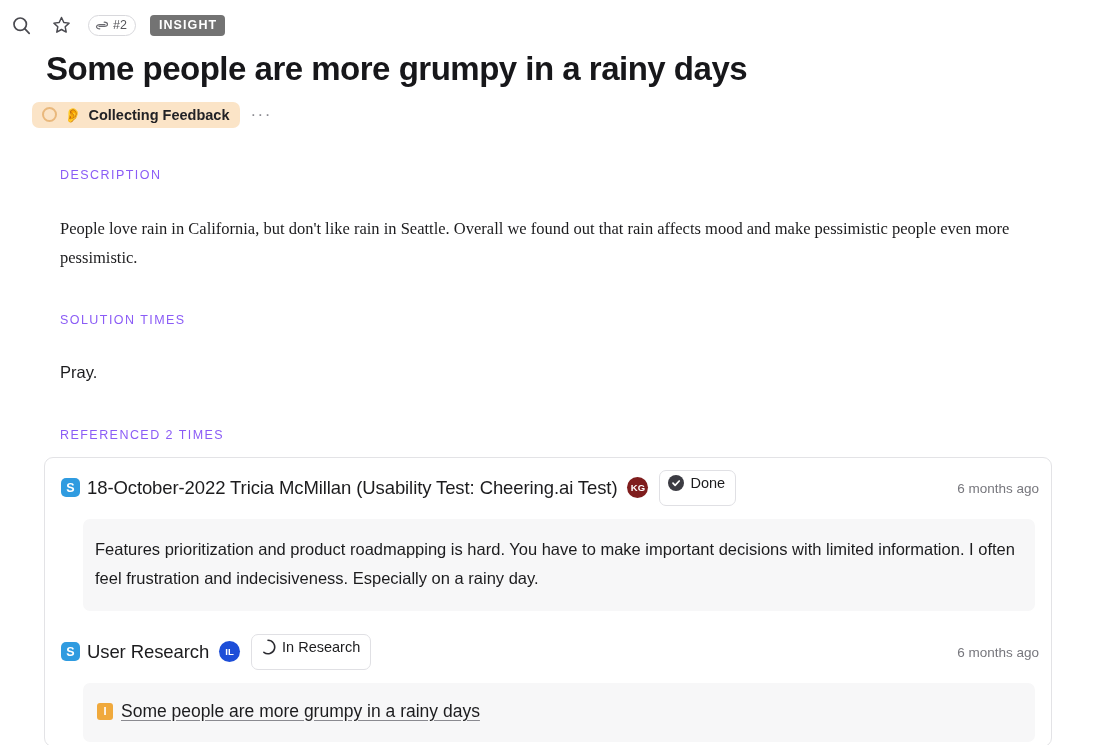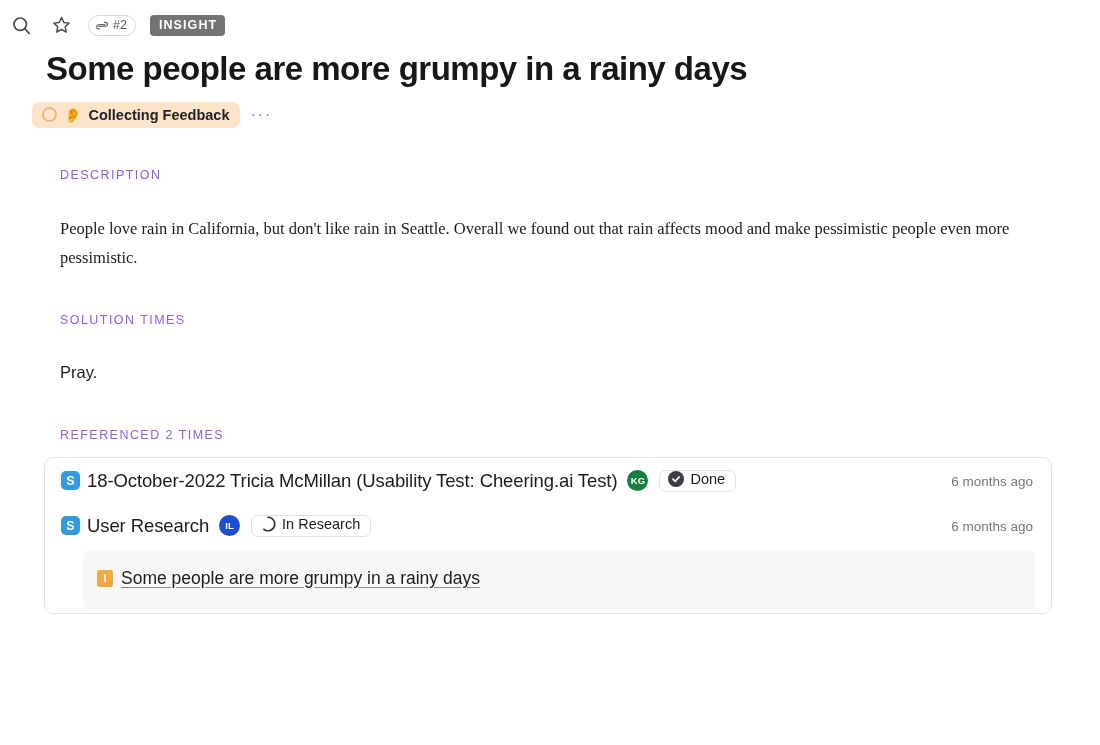--- a/index.html
+++ b/index.html
@@ -176,54 +176,54 @@
     align-items: center;
     justify-content: center;
     color: #fff;
     font-size: 9.5px;
     font-weight: bold;
     flex: none;
     margin-left: 3px;
     letter-spacing: 0.2px;
     cursor: pointer;
   }
-  .avatar.green { background: #15803d; }
+  .avatar.green { background: #7f1d1d; }
   .avatar.blue  { background: #1d4ed8; }
 
   .state-chip {
     display: inline-flex;
-    align-items: flex-end;
+    align-items: flex-start;
     gap: 6px;
     border: 1px solid #e0e0e4;
     border-radius: 7px;
     background: #fff;
     padding: 4px 10px 4px 8px;
     font-size: 14.5px;
     color: #1c1c1e;
     margin-left: 4px;
     cursor: pointer;
-    height: 22px;
+    height: 36px;
   }
 
   .check-circle {
     width: 16px; height: 16px;
     border-radius: 50%;
     background: #3c3c43;
     display: flex;
     align-items: center;
     justify-content: center;
     flex: none;
   }
   .check-circle svg { display:block; }
 
   .progress-arc { width: 16px; height: 16px; flex: none; display:block; }
 
   .ago {
     position: absolute;
-    right: 18px;
+    right: 12px;
     top: 50%;
     transform: translateY(-50%);
     font-size: 13.5px;
     color: #77777d;
   }
 
   .quote-box {
     margin: 13px 16px 0 38px;
     background: #f7f7f8;
     border-radius: 7px;
@@ -326,20 +326,21 @@
         <span class="state-chip">
           <span class="check-circle">
             <svg width="10" height="10" viewBox="0 0 10 10" fill="none">
               <path d="M2 5.2l2.1 2.1L8.2 3" stroke="#ffffff" stroke-width="1.7" stroke-linecap="round" stroke-linejoin="round"></path>
             </svg>
           </span>
           <span>Done</span>
         </span>
         <span class="ago">6 months ago</span>
       </div>
+      <div class="quote-box">Features prioritization and product roadmapping is hard. You have to make important decisions with limited information. I often feel frustration and indecisiveness. Especially on a rainy day.</div>
     </div>
 
     <div class="item-spacer"></div>
 
     <div class="ref-item">
       <div class="ref-head">
         <span class="src-icon">S</span>
         <span class="ref-title">User Research</span>
         <span class="avatar blue">IL</span>
         <span class="state-chip">

